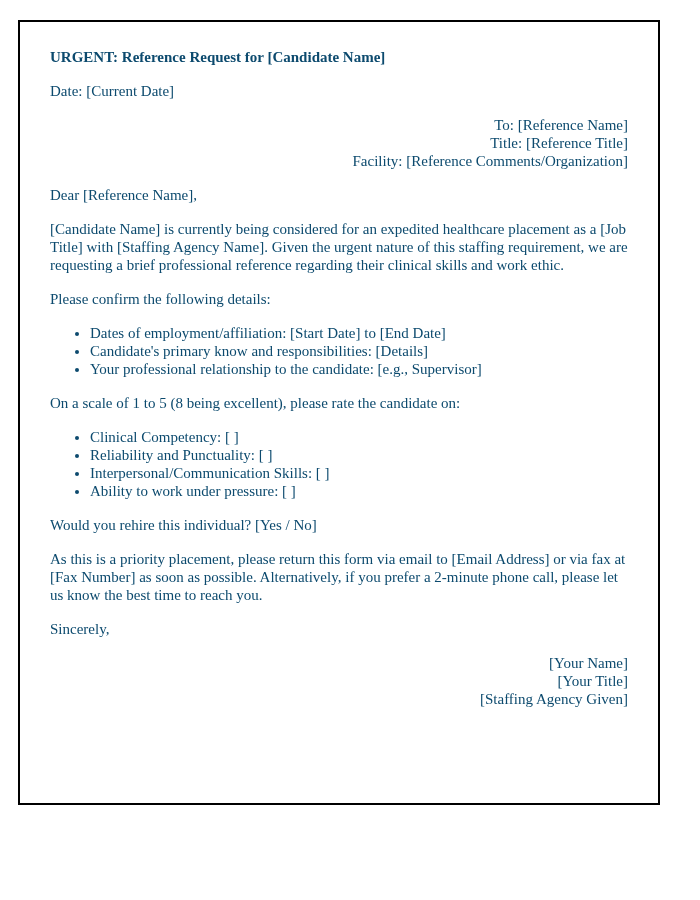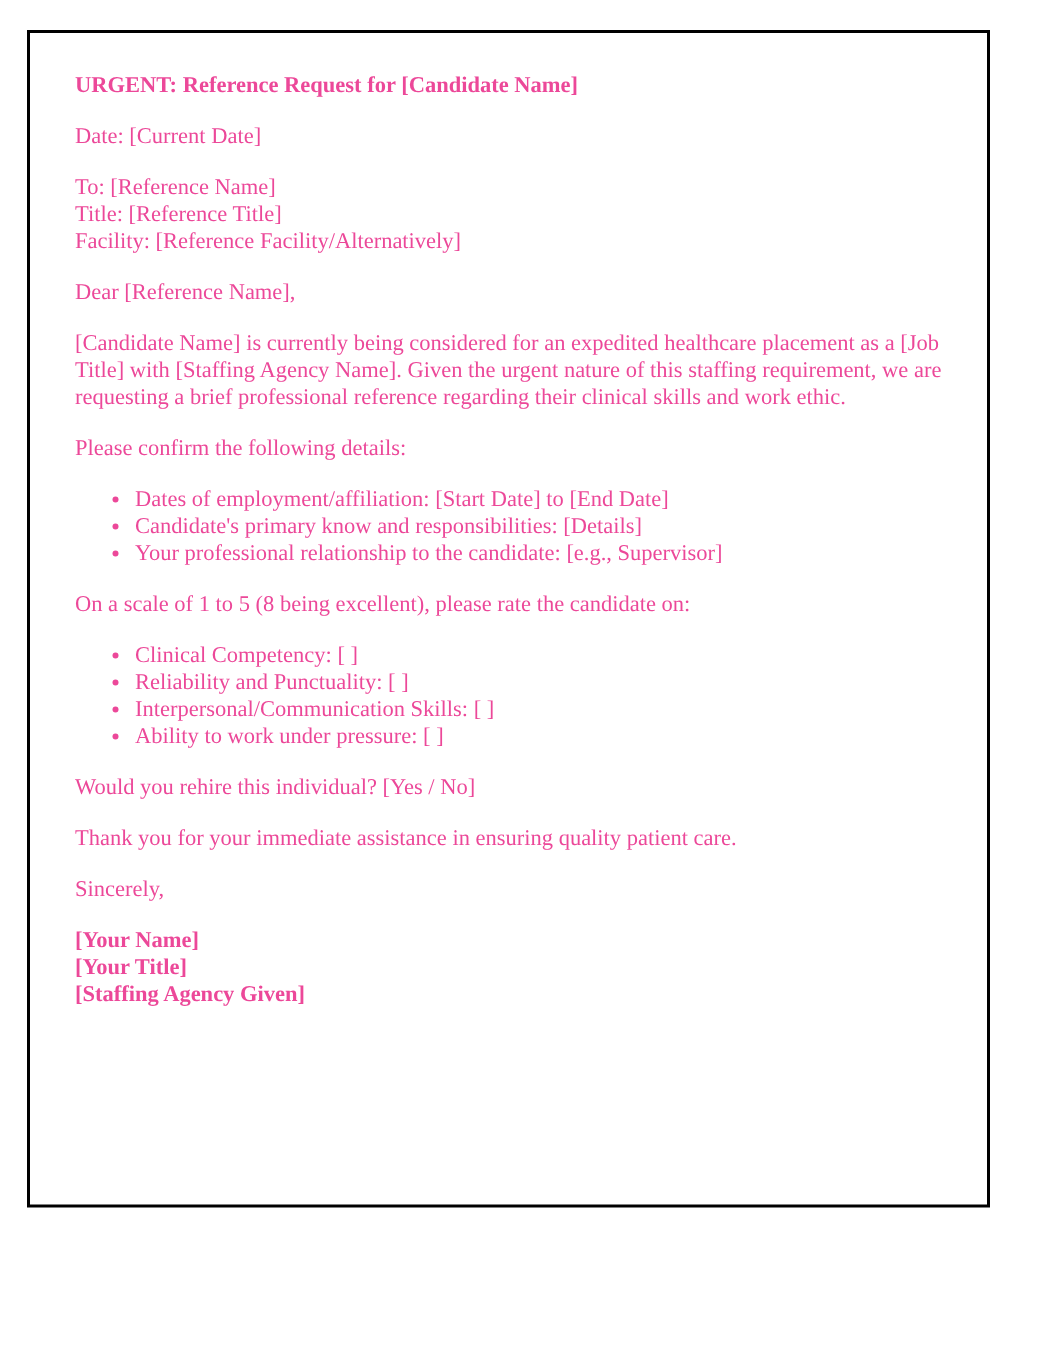--- a/index.html
+++ b/index.html
@@ -17,49 +17,49 @@
   .letter-frame {
     position: absolute;
     left: 18px;
     top: 20px;
     width: 642px;
     height: 785px;
     border: 2px solid #000000;
     padding: 26px 30px 0 30px;
     overflow: hidden;
     background: #ffffff;
-    color: #ec4899;
+    color: #0c4a6e;
     font-size: 15px;
     line-height: 18px;
   }
   .para { margin: 0 0 16px 0; }
   .title-line { font-weight: bold; }
-  .line { line-height: 18px; }
+  .line { line-height: 18px; text-align: right; }
   ul.bullet-list {
     margin: 0 0 16px 0;
     padding-left: 40px;
     list-style-type: disc;
   }
   ul.bullet-list li { line-height: 18px; }
-  .tight { margin: 0; font-weight: bold; }
+  .tight { margin: 0; }
 </style>
 </head>
 <body>
 
 <div class="page">
   <div class="letter-frame">
 
     <p class="para title-line">URGENT: Reference Request for [Candidate Name]</p>
 
     <p class="para">Date: [Current Date]</p>
 
     <div class="para">
       <div class="line">To: [Reference Name]</div>
       <div class="line">Title: [Reference Title]</div>
-      <div class="line">Facility: [Reference Facility/Alternatively]</div>
+      <div class="line">Facility: [Reference Comments/Organization]</div>
     </div>
 
     <p class="para">Dear [Reference Name],</p>
 
     <p class="para">[Candidate Name] is currently being considered for an expedited healthcare placement as a [Job Title] with [Staffing Agency Name]. Given the urgent nature of this staffing requirement, we are requesting a brief professional reference regarding their clinical skills and work ethic.</p>
 
     <p class="para">Please confirm the following details:</p>
 
     <ul class="bullet-list">
       <li>Dates of employment/affiliation: [Start Date] to [End Date]</li>
@@ -74,22 +74,22 @@
       <li>Reliability and Punctuality: [ ]</li>
       <li>Interpersonal/Communication Skills: [ ]</li>
       <li>Ability to work under pressure: [ ]</li>
     </ul>
 
     <p class="para">Would you rehire this individual? [Yes / No]</p>
 
     <div class="para">
     </div>
 
+    <p class="para">As this is a priority placement, please return this form via email to [Email Address] or via fax at [Fax Number] as soon as possible. Alternatively, if you prefer a 2-minute phone call, please let us know the best time to reach you.</p>
 
-    <p class="para">Thank you for your immediate assistance in ensuring quality patient care.</p>
 
     <p class="para">Sincerely,</p>
 
     <div class="tight">
       <div class="line">[Your Name]</div>
       <div class="line">[Your Title]</div>
       <div class="line">[Staffing Agency Given]</div>
     </div>
 
   </div>

